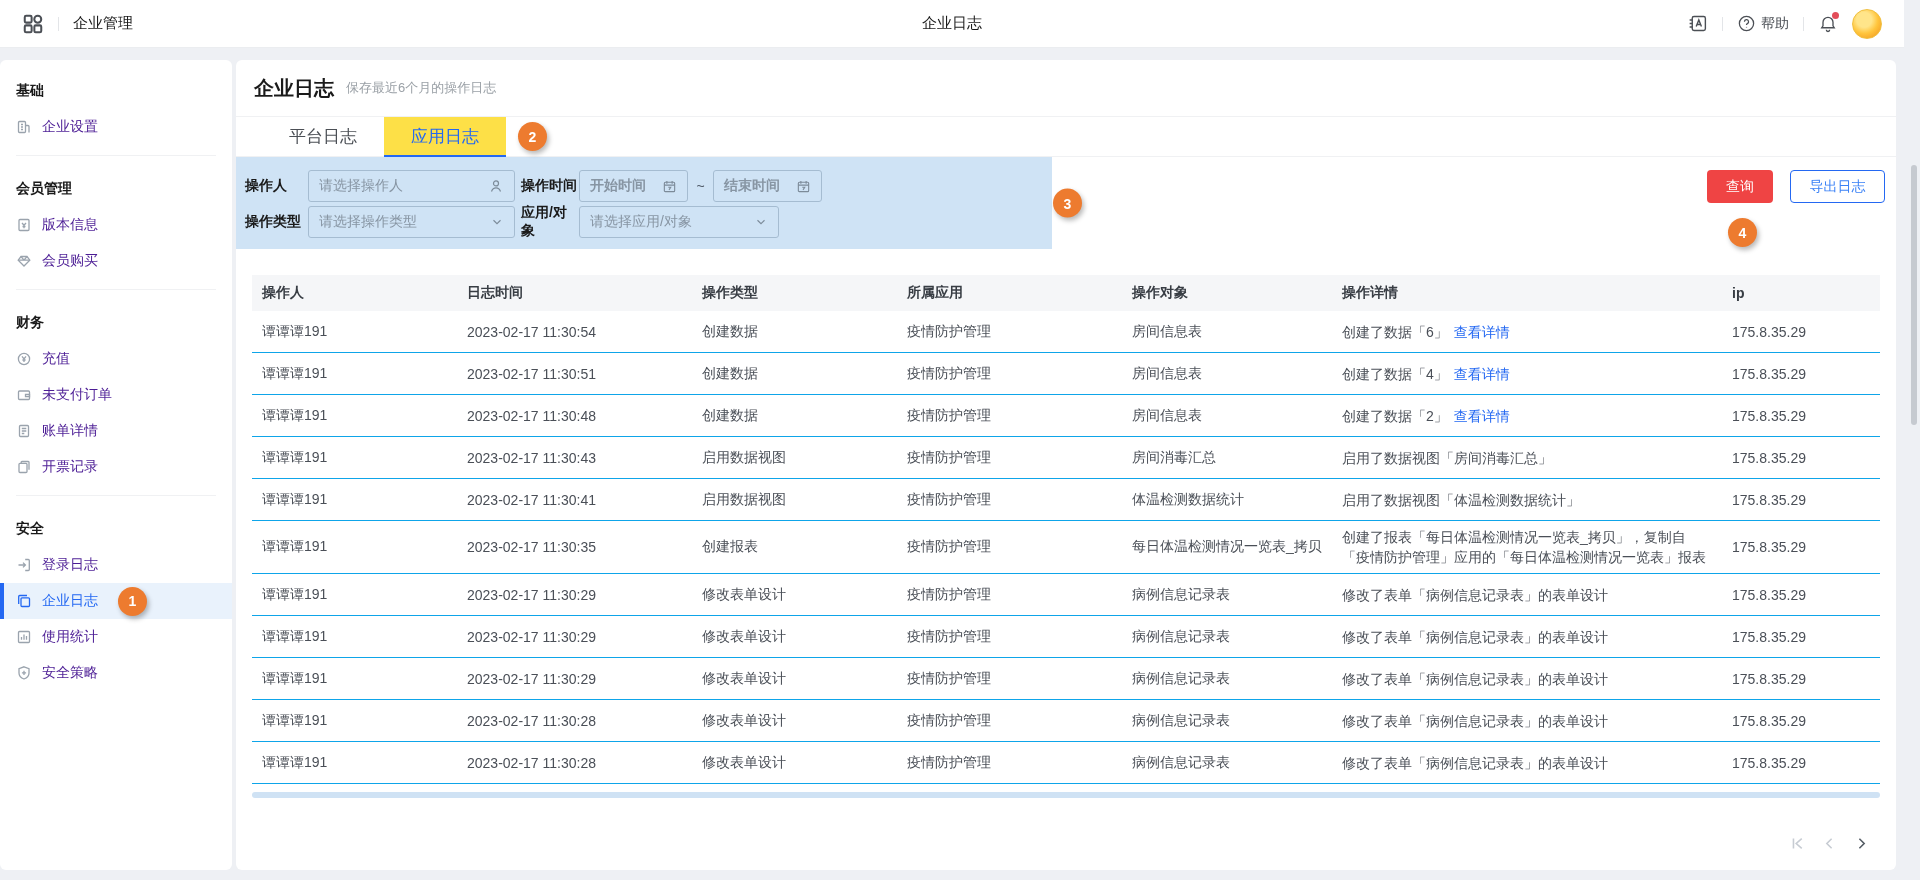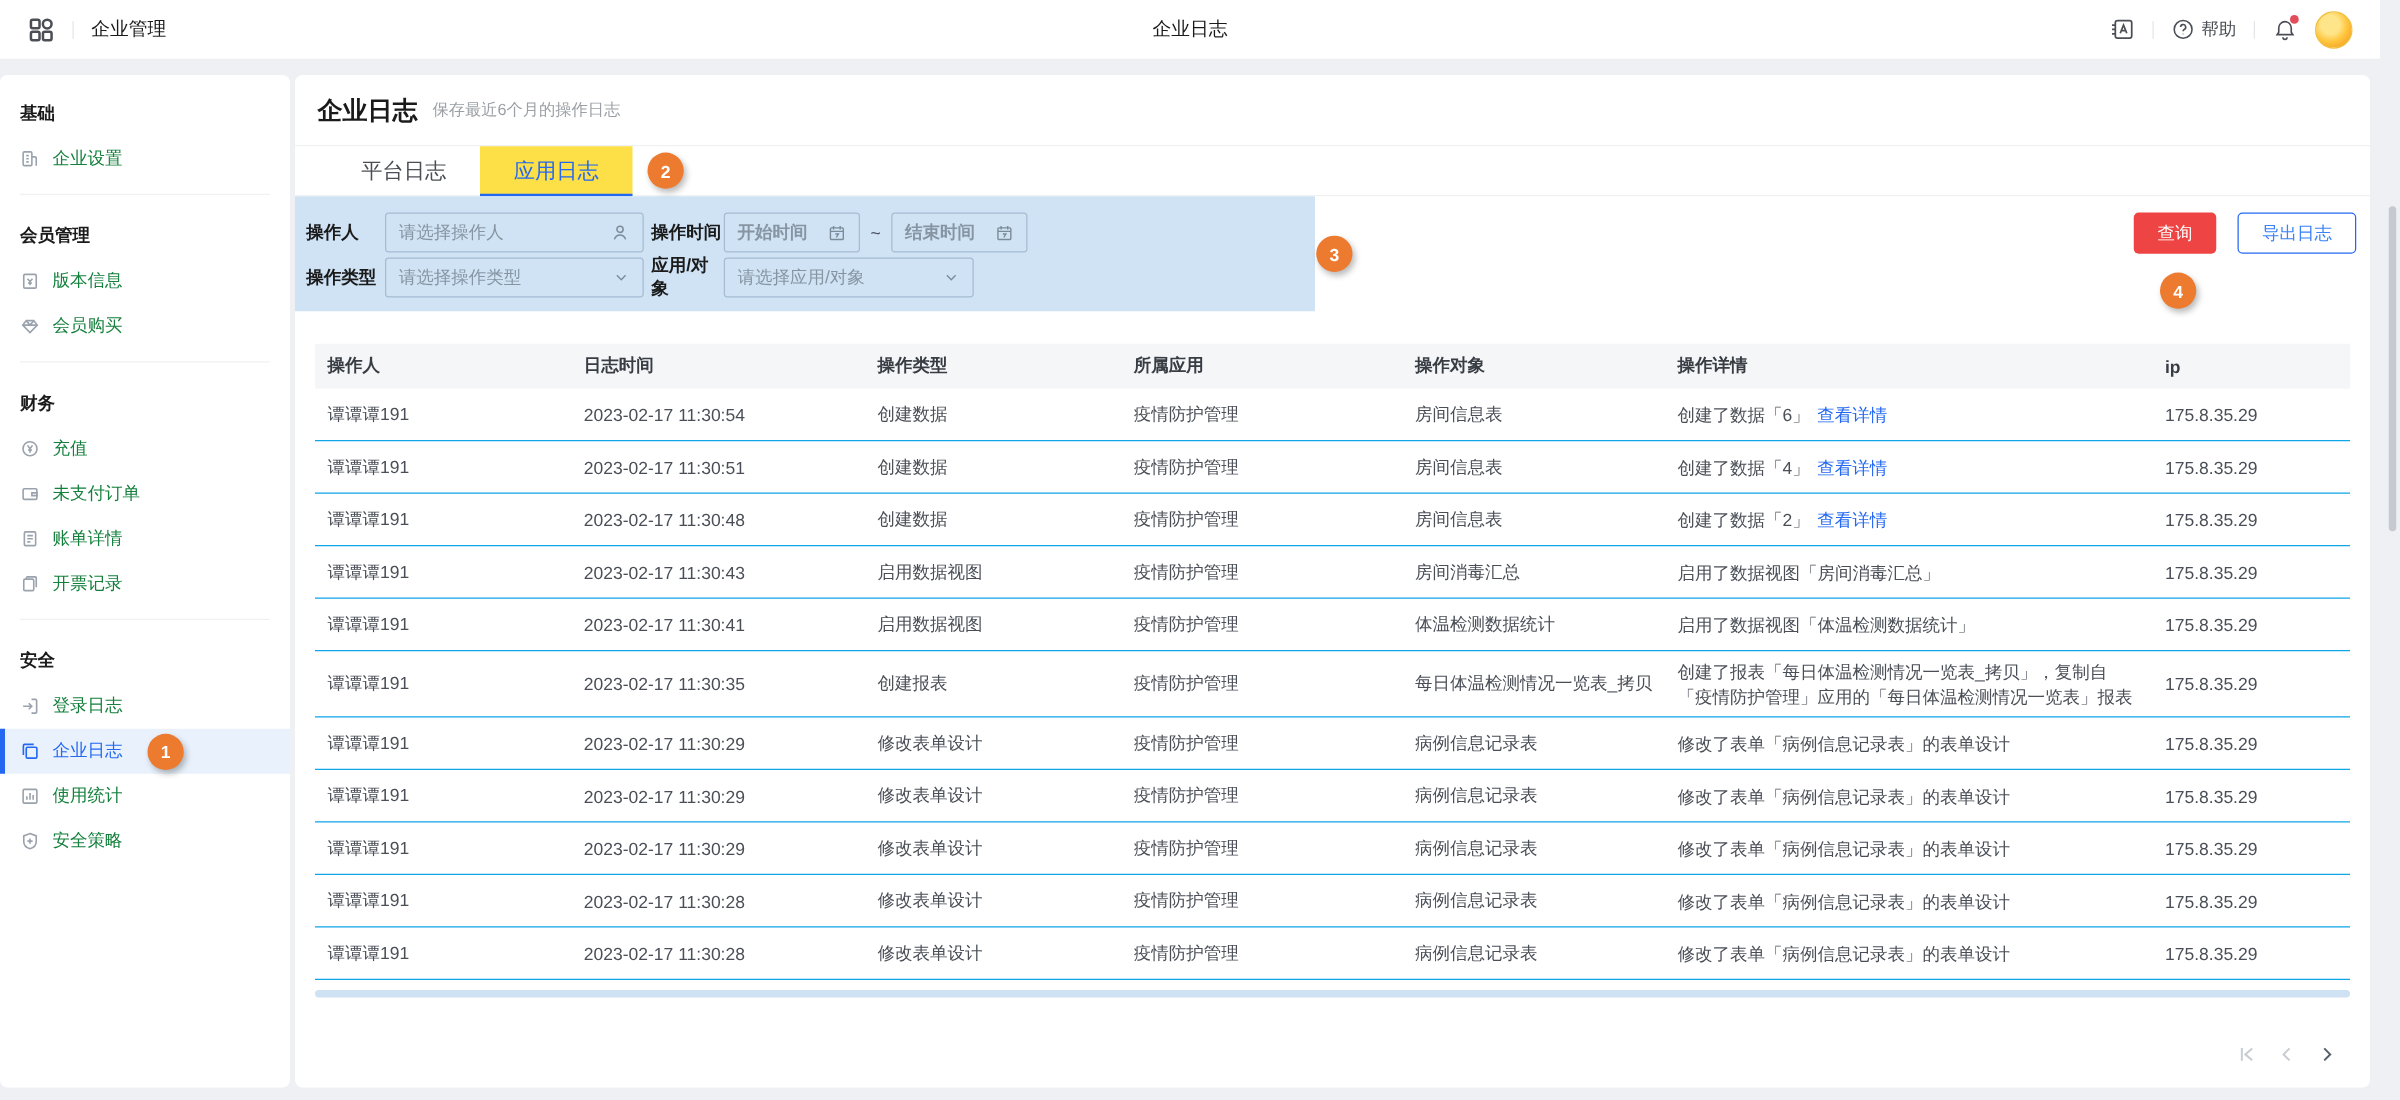--- a/index.html
+++ b/index.html
@@ -37,21 +37,21 @@
     box-shadow:2px 3px 5px rgba(0,0,0,.28); flex:none; z-index:5;
   }
   
   .sidebar {
     position:absolute; left:0; top:60px; width:232px; bottom:10px;
     background:#fff; border-radius:6px; padding:8px 0; overflow:hidden; z-index:1;
   }
   .side-section-title { padding:14px 16px 9px; font-size:14px; font-weight:700; color:#1a1a1a; }
   .side-item {
     position:relative; height:36px; display:flex; align-items:center;
-    padding:0 16px; gap:10px; font-size:14px; color:#15803d; cursor:pointer;
+    padding:0 16px; gap:10px; font-size:14px; color:#4c1d95; cursor:pointer;
   }
   .side-item .side-icon { width:16px; height:16px; display:flex; color:#9aa3ad; flex:none; }
   .side-icon svg { stroke:currentColor; fill:none; stroke-width:1.3; width:16px; height:16px; }
   .side-item.selected { background:#e9f2fc; color:#2468F2; }
   .side-item.selected .side-icon { color:#2468F2; }
   .side-item.selected::before { content:""; position:absolute; left:0; top:0; bottom:0; width:4px; background:#2468F2; }
   .side-item .annot-badge { display:none; margin-left:10px; }
   .side-divider { height:1px; background:#f0f1f3; margin:10px 16px; }
   
   .main {

